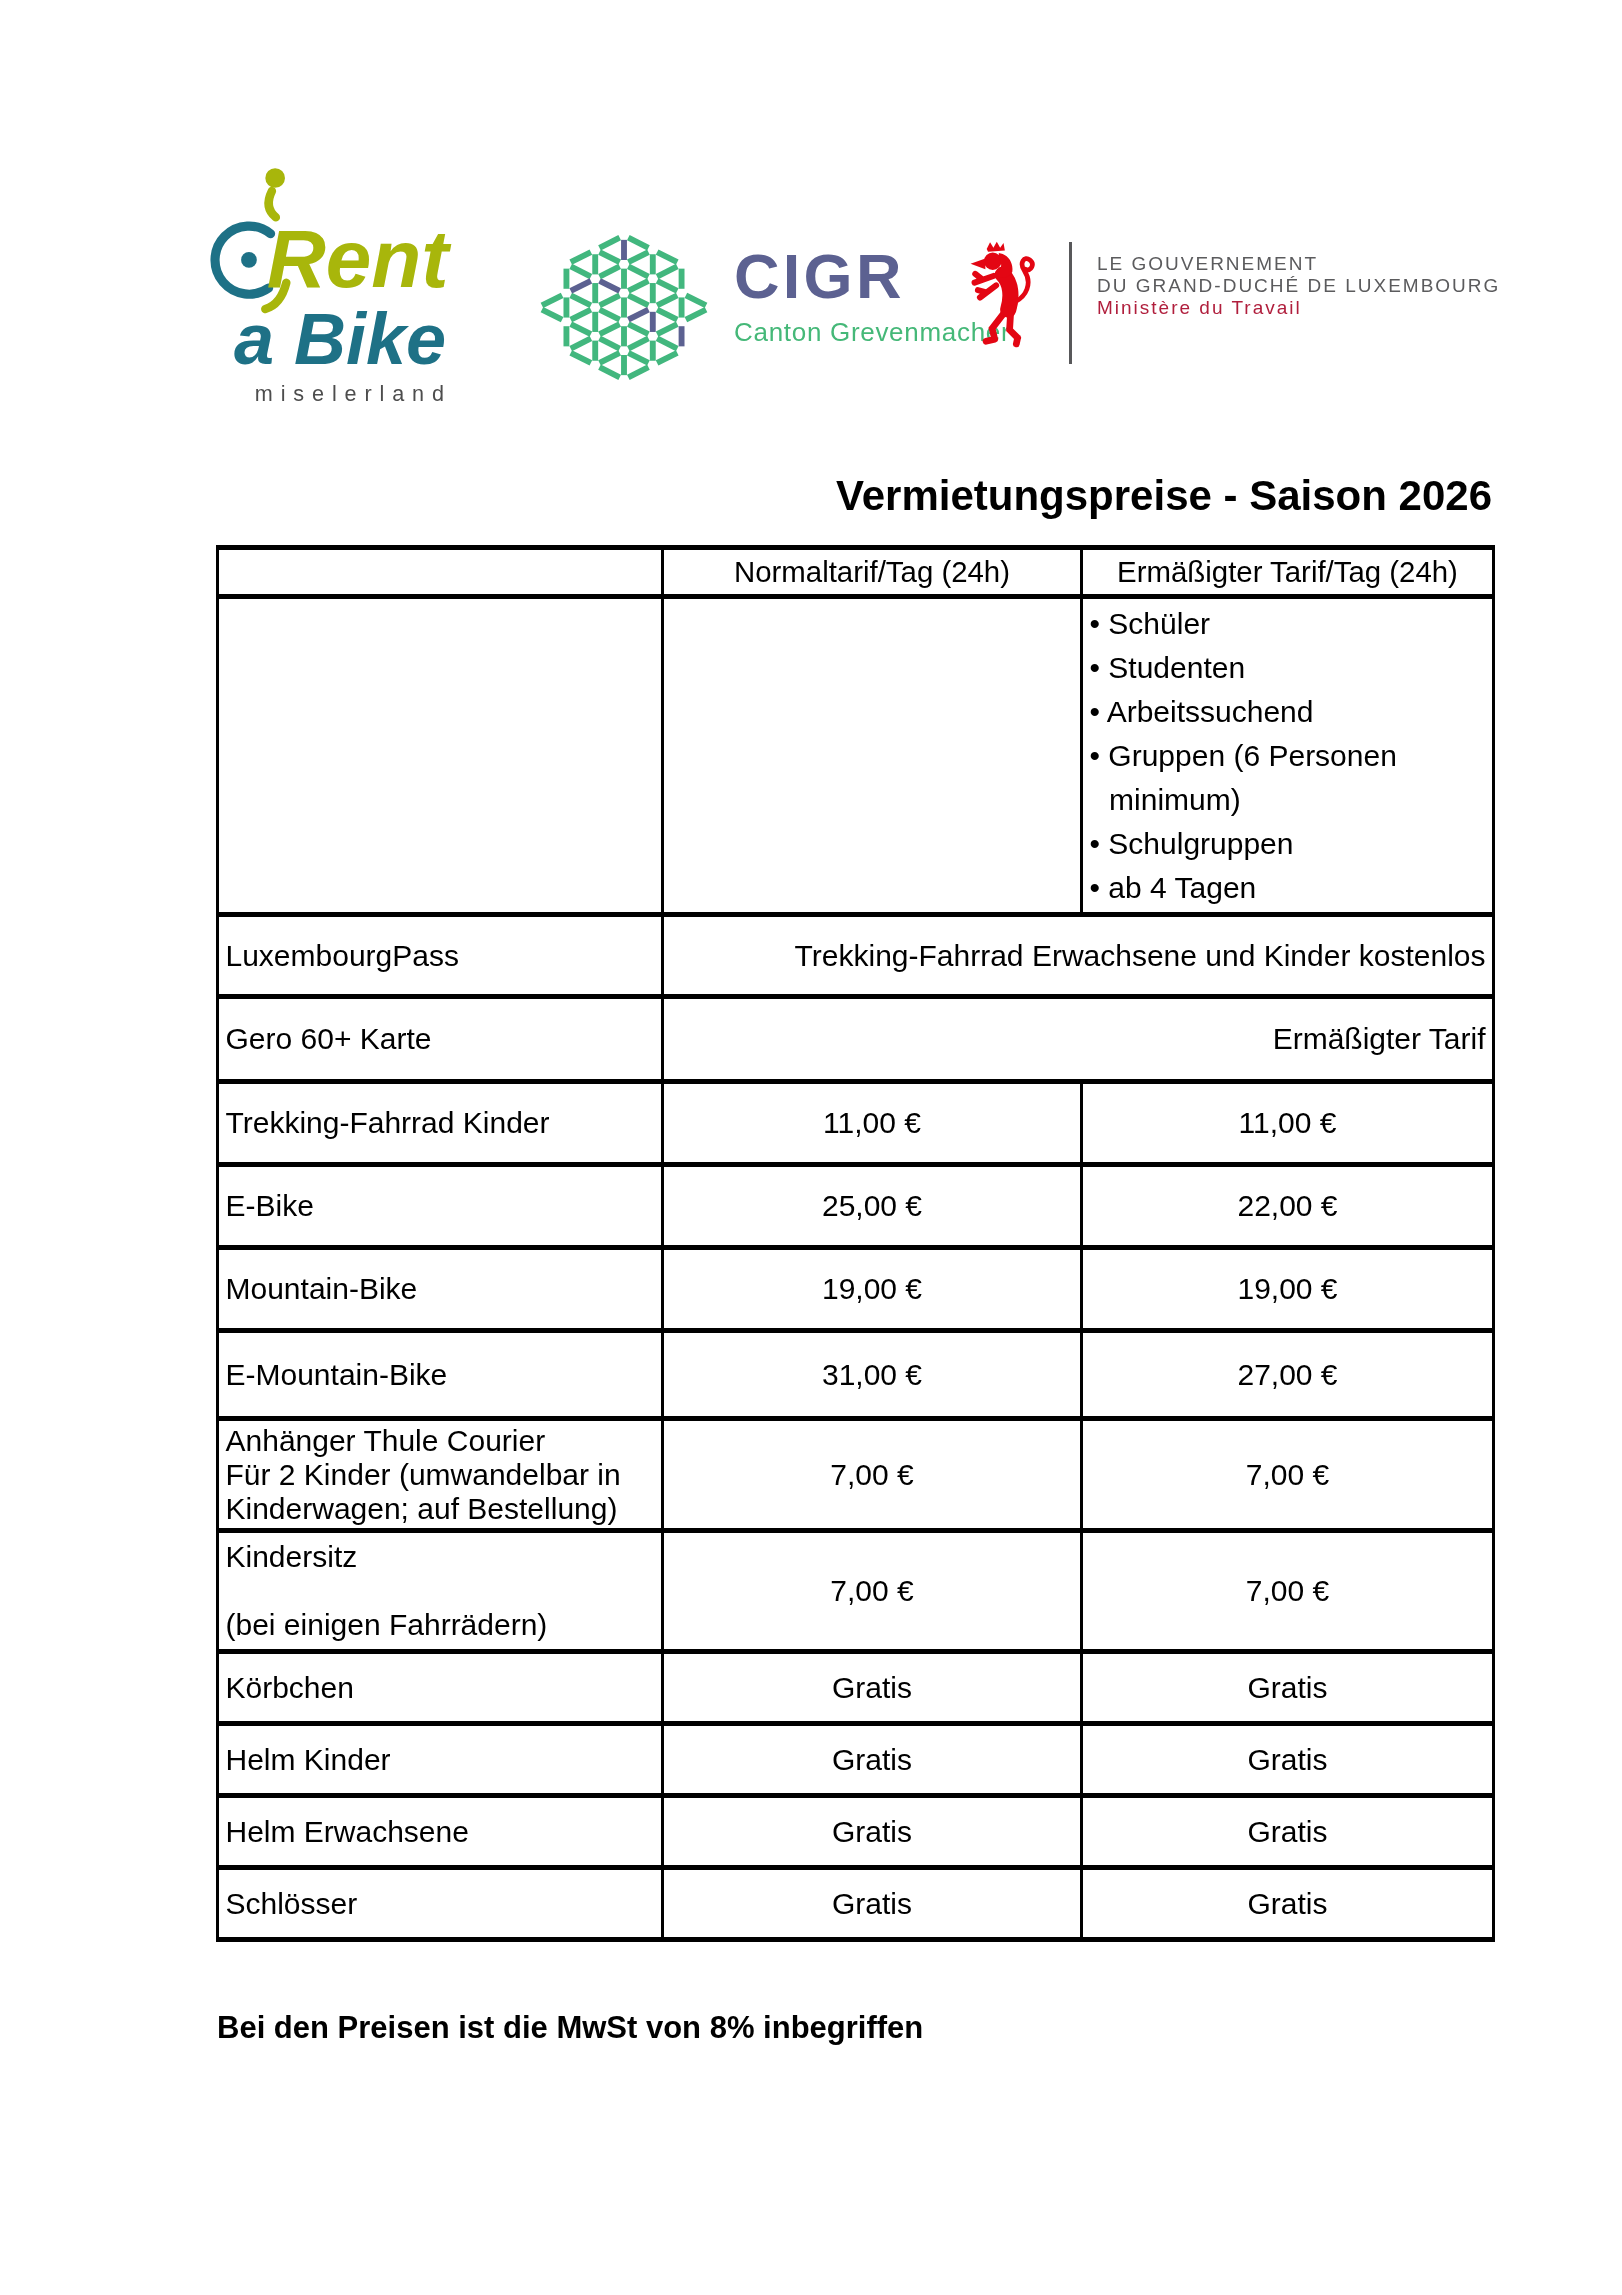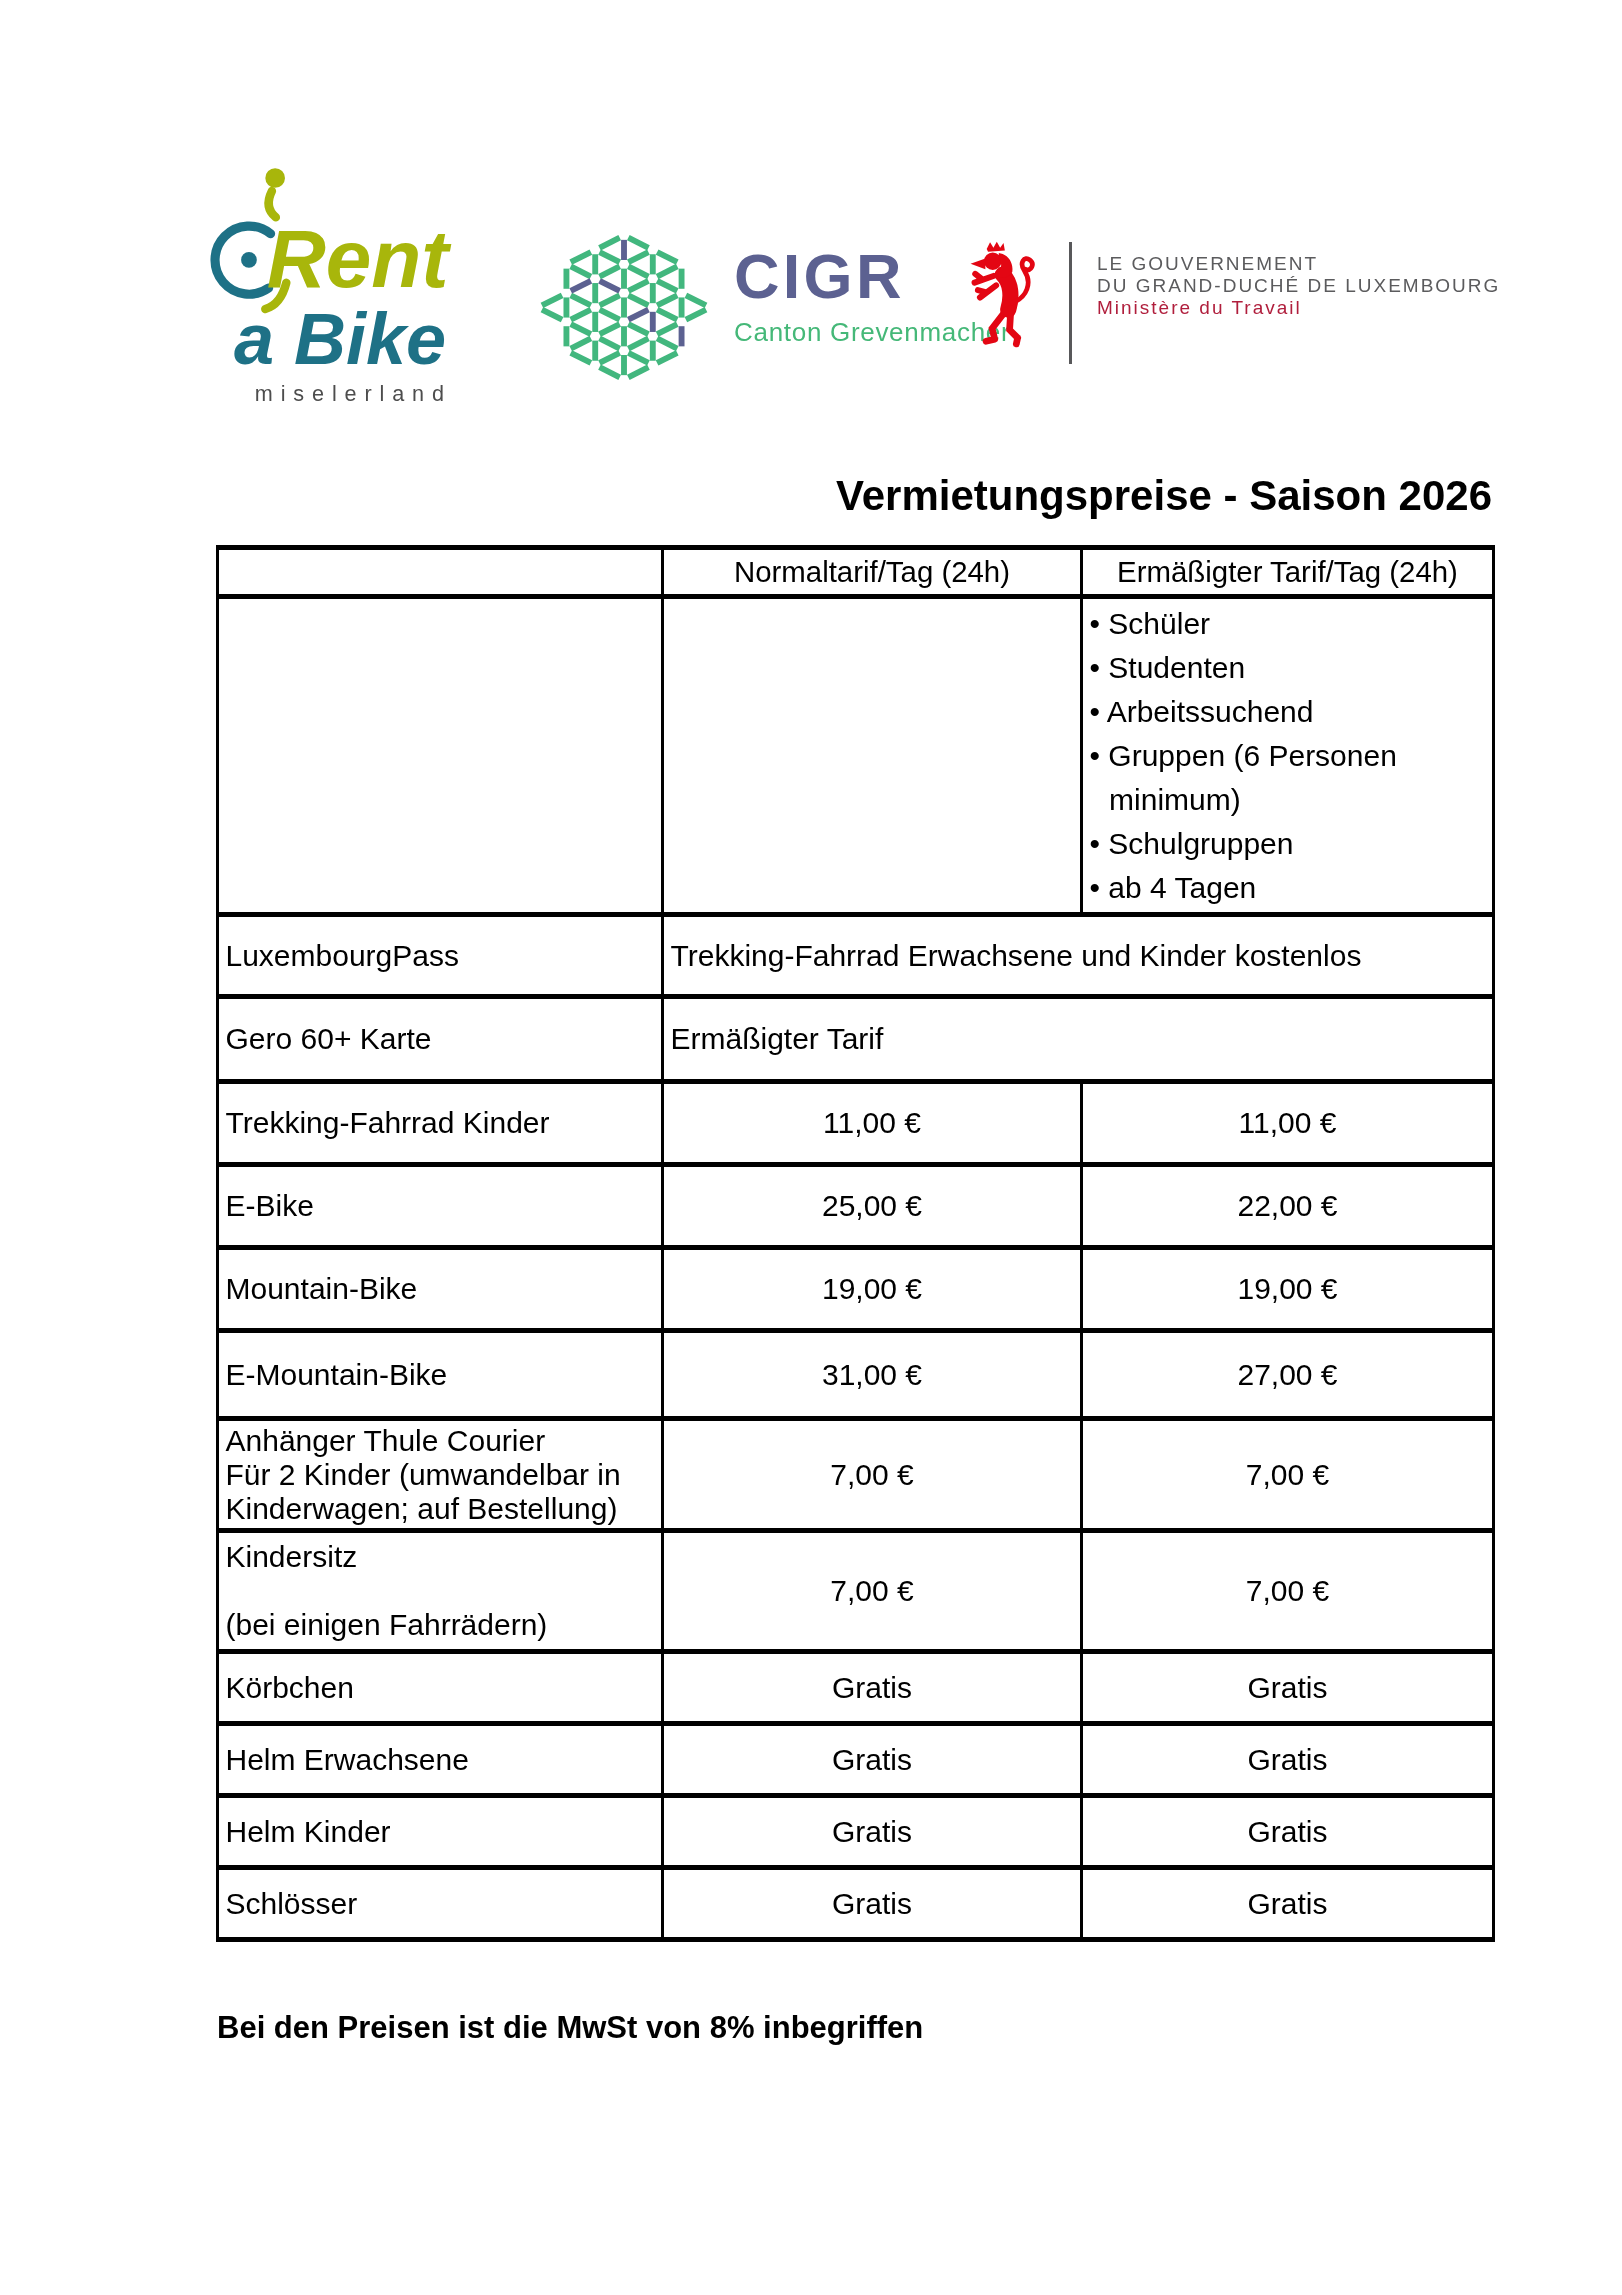--- a/index.html
+++ b/index.html
@@ -35,21 +35,21 @@
   }
   #price-table td{
     border:3.3px solid #000;
     border-top-width:5.2px;border-bottom-width:5.2px;
     padding:2.6px 6.5px;
     vertical-align:middle;
     overflow:hidden;
   }
   td.c-label{text-align:left;white-space:pre-line;}
   td.c-val{text-align:center;}
-  td.c-span{text-align:left;}
+  td.c-span{text-align:right;}
   td.c-head{text-align:center;font-size:29.4px;padding:1.3px 2.6px;}
   td.c-bullets{vertical-align:top;padding-top:9.2px;padding-left:7.9px;}
   .bullet-line{line-height:44px;white-space:pre;}
   .bullet-line.cont{padding-left:19.6px;}
   
   #footer-note{
     position:absolute;left:217px;top:2010px;
     font-size:31px;font-weight:bold;
   }
 </style>
@@ -229,26 +229,26 @@
 (bei einigen Fahrrädern)</td>
       <td class="c-val">7,00 €</td>
       <td class="c-val">7,00 €</td>
     </tr>
     <tr style="height:72px">
       <td class="c-label">Körbchen</td>
       <td class="c-val">Gratis</td>
       <td class="c-val">Gratis</td>
     </tr>
     <tr style="height:72px">
+      <td class="c-label">Helm Kinder</td>
+      <td class="c-val">Gratis</td>
+      <td class="c-val">Gratis</td>
+    </tr>
+    <tr style="height:72px">
       <td class="c-label">Helm Erwachsene</td>
-      <td class="c-val">Gratis</td>
-      <td class="c-val">Gratis</td>
-    </tr>
-    <tr style="height:72px">
-      <td class="c-label">Helm Kinder</td>
       <td class="c-val">Gratis</td>
       <td class="c-val">Gratis</td>
     </tr>
     <tr style="height:72px">
       <td class="c-label">Schlösser</td>
       <td class="c-val">Gratis</td>
       <td class="c-val">Gratis</td>
     </tr>
   </tbody>
     </table>

